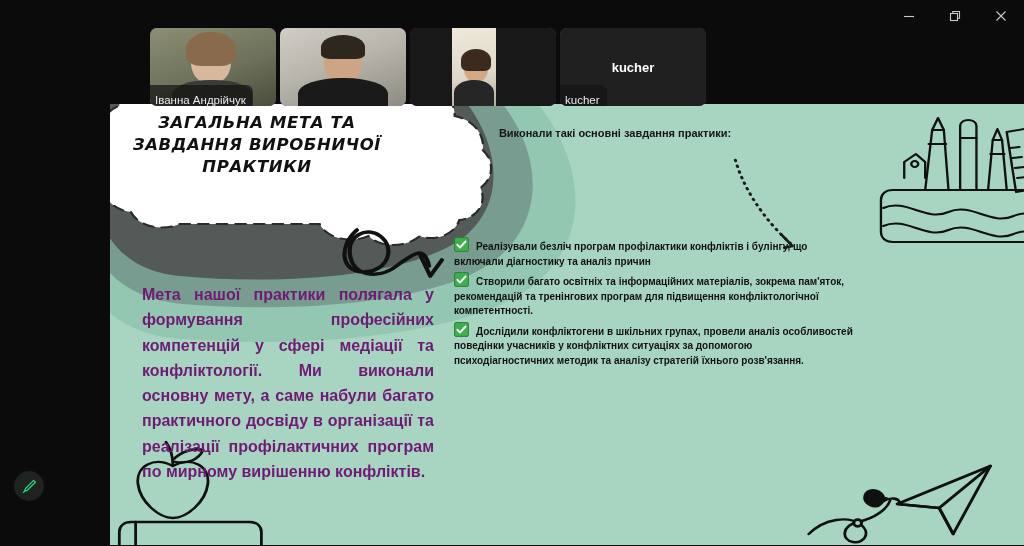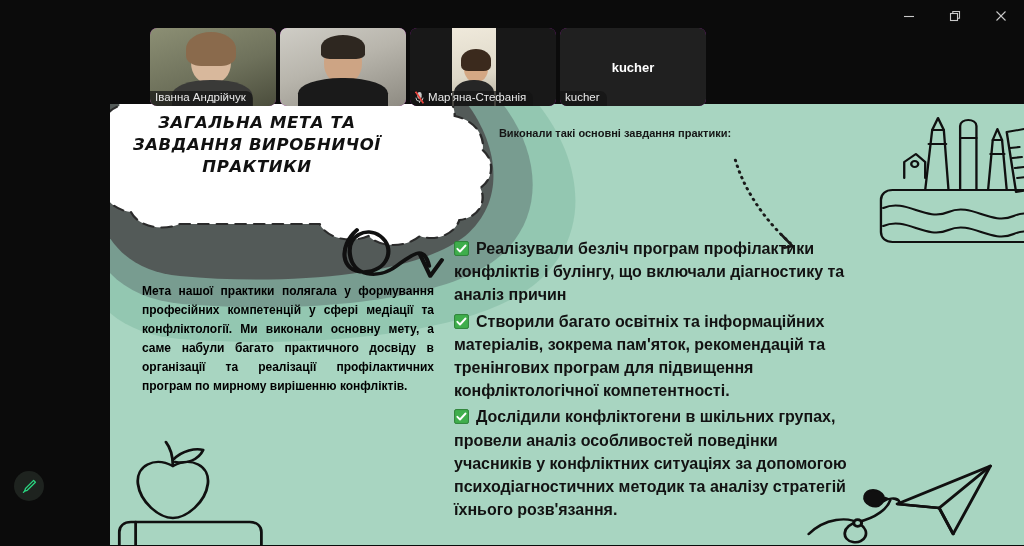--- a/index.html
+++ b/index.html
@@ -55,22 +55,22 @@
   .cam-b { background: linear-gradient(160deg,#cfcdc6 0%,#b8b5ac 45%,#8e8b82 100%); }
   .cam-d { background: linear-gradient(165deg,#9b9b99 0%,#6d6d6b 50%,#3a3a39 100%); }
 
   .head {
     position: absolute; border-radius: 50% 50% 46% 46%;
   }
   .torso { position: absolute; border-radius: 48% 48% 0 0; }
 
   .tile-name {
     position: absolute; left: 0; bottom: 0;
-    height: 15px; max-width: 100%;
-    display: flex; align-items: flex-start; gap: 4px;
+    height: 21px; max-width: 100%;
+    display: flex; align-items: flex-end; gap: 4px;
     padding: 0 7px 0 5px;
     background: rgba(20,20,20,.72);
     border-radius: 0 7px 0 7px;
     color: #e9e9e9;
     font-size: 11.5px;
     white-space: nowrap;
     z-index: 5;
   }
   .mic-muted { width: 9px; height: 13px; flex: none; }
   .tile-center-name {
@@ -111,24 +111,24 @@
     line-height: 1.32;
     letter-spacing: 0.6px;
     color: #111;
     z-index: 6;
   }
 
   .left-para {
     position: absolute;
     left: 32px; top: 178px;
     width: 292px;
-    font-size: 12px;
+    font-size: 16px;
     line-height: 1.58;
     font-weight: bold;
-    color: #000000;
+    color: #701a75;
     text-align: justify;
     z-index: 6;
   }
 
   .right-head {
     position: absolute;
     left: 340px; top: 22px;
     width: 330px;
     text-align: center;
     font-size: 11px;
@@ -138,21 +138,21 @@
     z-index: 6;
   }
 
   .bullets {
     position: absolute;
     left: 344px; top: 133px;
     width: 400px;
     z-index: 6;
   }
   .bullet {
-    font-size: 16px;
+    font-size: 10px;
     line-height: 1.45;
     font-weight: bold;
     color: #121212;
     margin-bottom: 3px;
   }
   .chk {
     display: inline-block;
     width: 15px; height: 15px;
     vertical-align: -2px;
     margin-right: 7px;
@@ -208,29 +208,20 @@
 
 
 
     <div class="tile wide">
       <div class="tile-video">
         <div class="vid-bg" style="background:#181818;"></div>
         <div style="position:absolute;left:42px;top:0;width:44px;height:78px;background:linear-gradient(170deg,#efe9db 0%,#ded8c8 60%,#b0aa9a 100%);"></div>
         <div class="head" style="left:54px;top:26px;width:24px;height:28px;background:#d4a884;"></div>
         <div class="head" style="left:51px;top:21px;width:30px;height:22px;background:#3b2a1d;border-radius:50% 50% 25% 25%;"></div>
         <div class="torso" style="left:44px;top:52px;width:40px;height:26px;background:#262626;"></div>
-      </div>
-      <div class="tile-name">
-        <svg class="mic-muted" viewBox="0 0 10 14">
-          <rect x="2.6" y="1" width="4.8" height="7.6" rx="2.4" fill="#c8c8c8"></rect>
-          <path d="M1 7.2a4 4 0 008 0" fill="none" stroke="#c8c8c8" stroke-width="1.1"></path>
-          <line x1="5" y1="11" x2="5" y2="13" stroke="#c8c8c8" stroke-width="1.1"></line>
-          <line x1="0.7" y1="0.5" x2="9.3" y2="13.5" stroke="#e8413a" stroke-width="2"></line>
-        </svg>
-        <span>Мар'яна-Стефанія</span>
       </div>
     </div>
 
     <div class="tile wide">
       <div class="tile-video">
         <div class="vid-bg" style="background:#202020;"></div>
       </div>
       <div class="tile-center-name">kucher</div>
       <div class="tile-name">
         <span>kucher</span>

